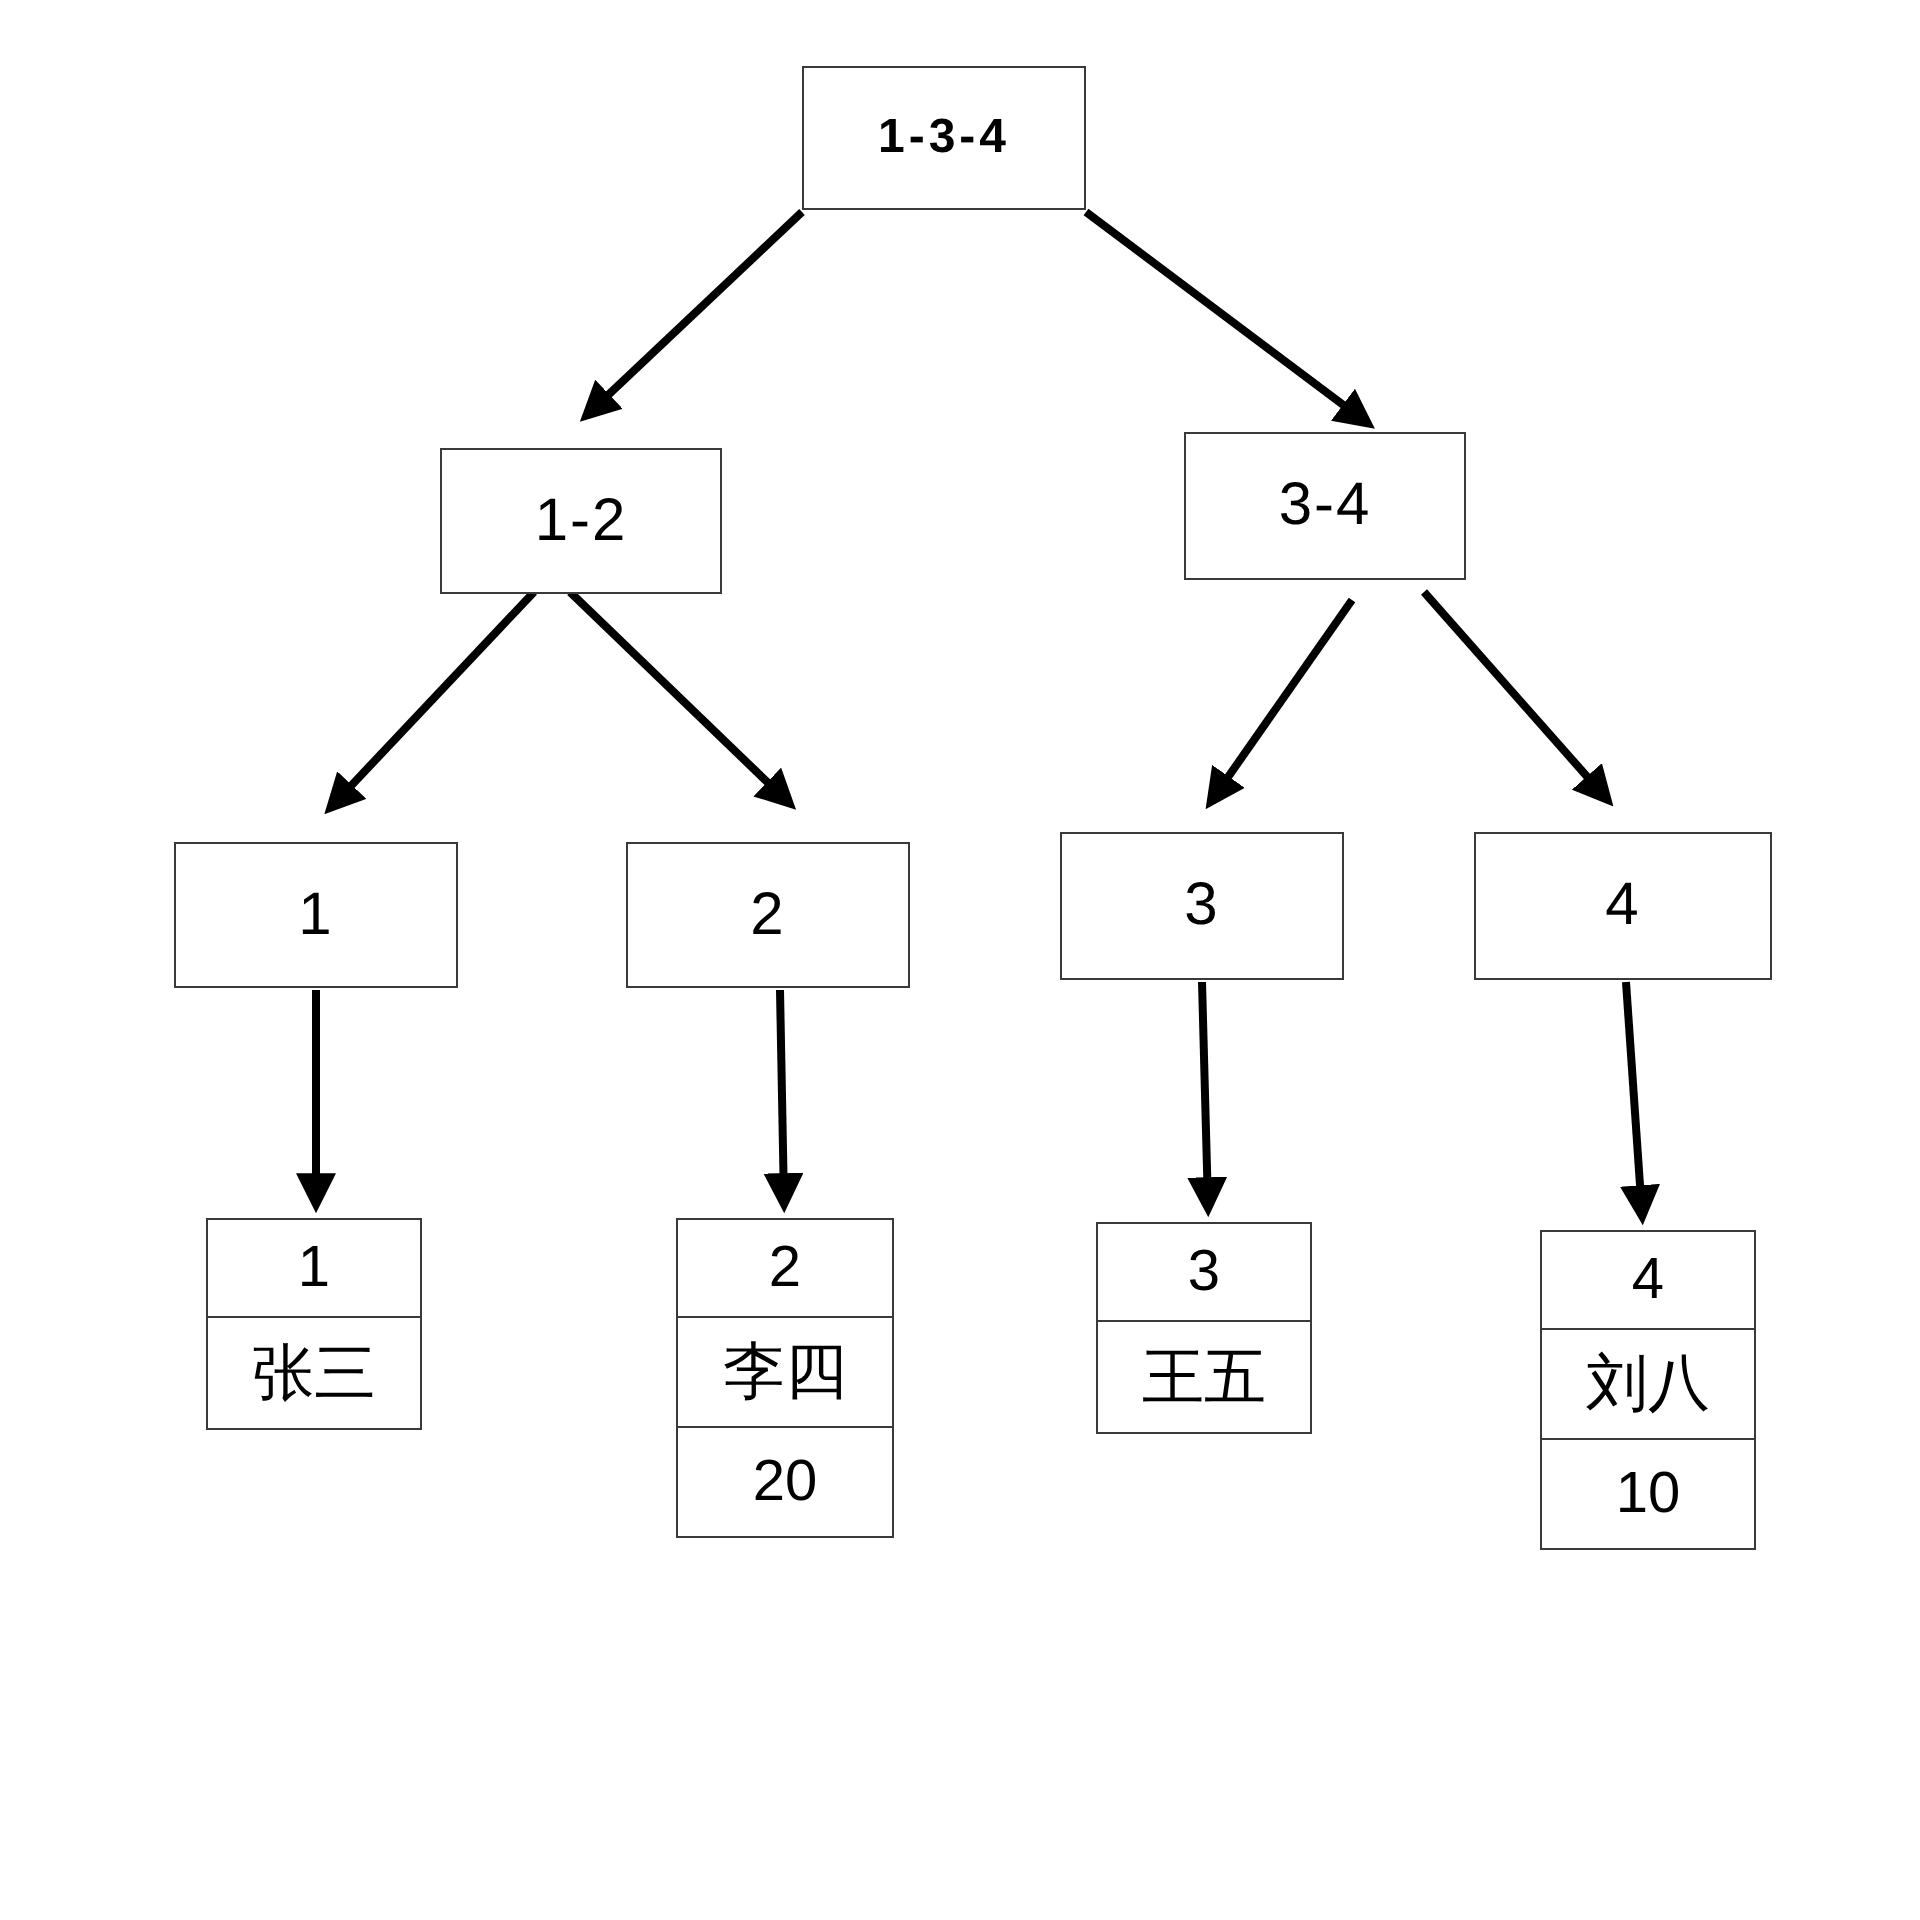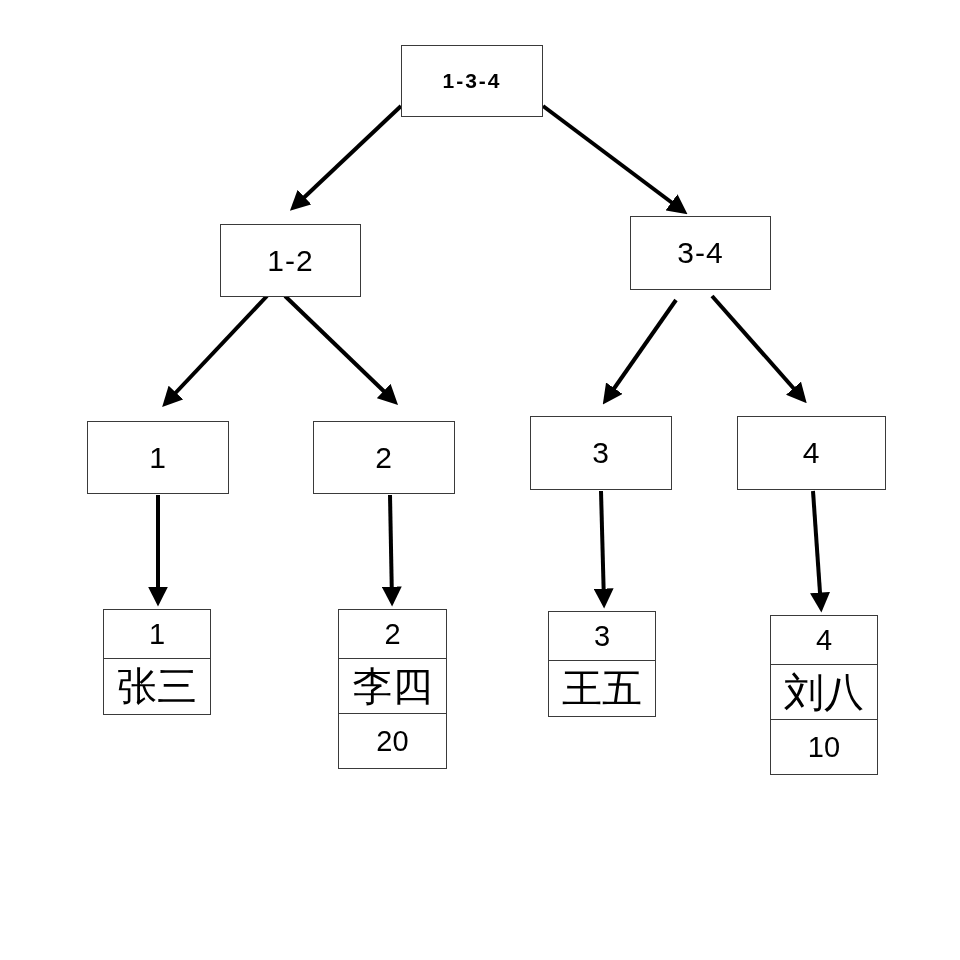--- a/index.html
+++ b/index.html
@@ -6,37 +6,37 @@
   .canvas{
     position:relative;width:960px;height:960px;background:#fff;overflow:hidden;
     font-family:"Liberation Sans","DejaVu Sans",sans-serif;color:#000;
   }
   .arrow-layer{position:absolute;left:0;top:0;width:960px;height:960px;pointer-events:none;}
   .node{
     position:absolute;box-sizing:border-box;border:1.5px solid #3a3a3a;background:#fff;
     display:flex;align-items:center;justify-content:center;
     font-size:30px;letter-spacing:1px;
   }
-  .node.root{font-weight:bold;font-size:21px;letter-spacing:2px;margin-top:12px;}
+  .node.root{font-weight:bold;font-size:24px;letter-spacing:2px;}
   .leaf{
     position:absolute;box-sizing:border-box;border:1.5px solid #3a3a3a;background:#fff;
     display:flex;flex-direction:column;
   }
   .leaf .cell{
     box-sizing:border-box;display:flex;align-items:center;justify-content:center;
     border-bottom:1.5px solid #3a3a3a;font-size:29px;
   }
   .leaf .cell:last-child{border-bottom:none;}
   .leaf .cell.id{height:49px;}
-  .leaf .cell.name{height:55px;font-size:40px;}
+  .leaf .cell.name{height:55px;font-size:31px;}
   .leaf .cell.val{height:54px;}
   
   #root{left:401px;top:33px;width:142px;height:72px;}
   #n12{left:220px;top:212px;width:141px;height:73px;margin-top:12px;}
-  #n34{left:630px;top:216px;width:141px;height:74px;}
+  #n34{left:592px;top:216px;width:141px;height:74px;}
   #k1{left:87px;top:421px;width:142px;height:73px;}
   #k2{left:313px;top:421px;width:142px;height:73px;}
   #k3{left:530px;top:416px;width:142px;height:74px;}
   #k4{left:737px;top:416px;width:149px;height:74px;}
   #leaf1{left:103px;top:609px;width:108px;}
   #leaf2{left:338px;top:609px;width:109px;}
   #leaf3{left:548px;top:611px;width:108px;}
   #leaf4{left:770px;top:615px;width:108px;}
 </style>
 </head>

